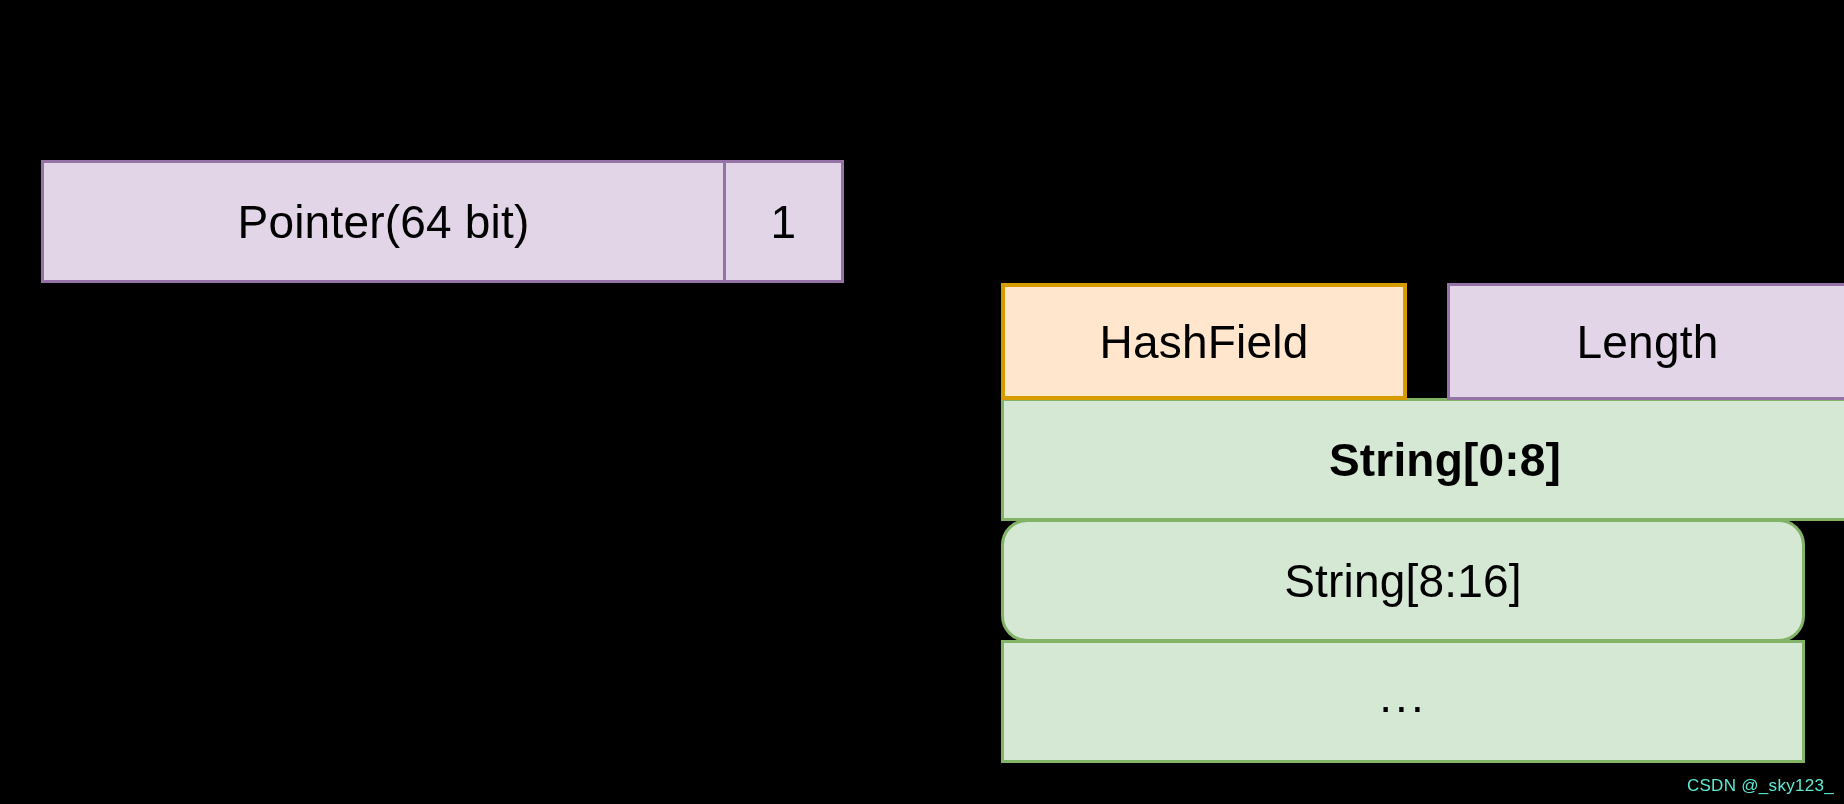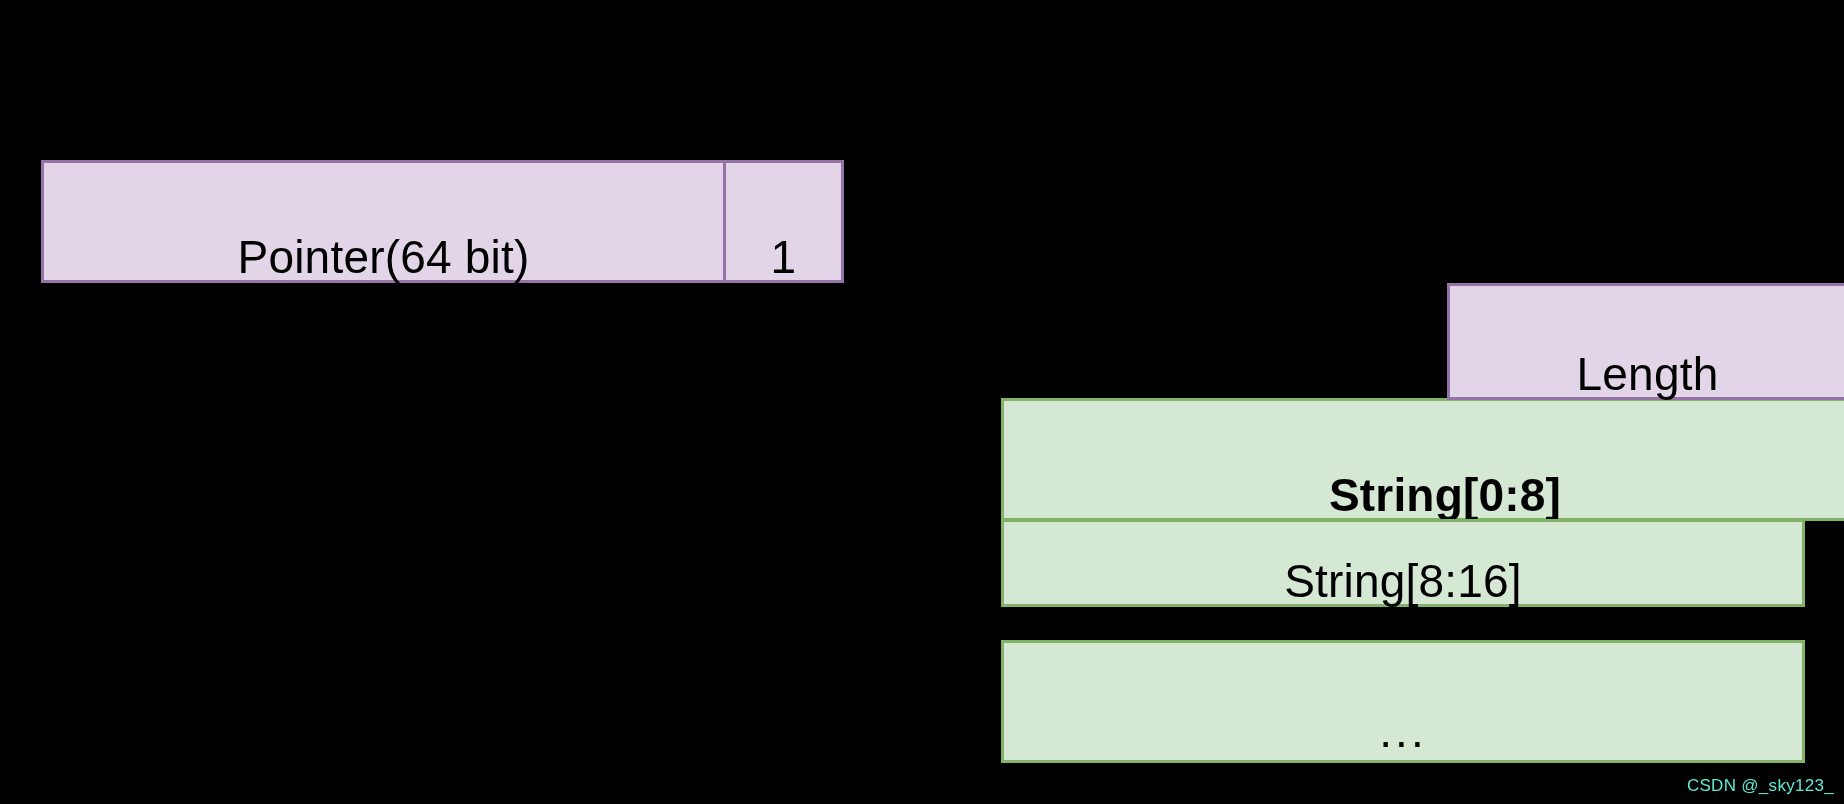--- a/index.html
+++ b/index.html
@@ -17,21 +17,21 @@
     height: 804px;
     background: #000000;
     overflow: hidden;
   }
 
   
   .cell {
     position: absolute;
     box-sizing: border-box;
     display: flex;
-    align-items: flex-end;
+    align-items: center;
     justify-content: center;
     color: #000000;
     font-size: 46px;
     line-height: 1;
     letter-spacing: 0.2px;
     white-space: nowrap;
     font-family: "Liberation Sans", sans-serif;
   }
 
   
@@ -105,21 +105,22 @@
     left: 0px;
     top: 238px;
     width: 888px;
     height: 123px;
     font-weight: bold;
   }
   .r-s1 {
     left: 0px;
     top: 359px;
     width: 804px;
-    height: 88px;
+    height: 123px;
+    border-radius: 26px;
   }
   .r-ell {
     left: 0px;
     top: 480px;
     width: 804px;
     height: 123px;
   }
   .ellipsis-text {
     font-size: 46px;
     letter-spacing: 3px;
@@ -147,20 +148,23 @@
     <div class="cell purple left-ptr">
       <span>Pointer(64 bit)</span>
     </div>
     <div class="cell purple left-cap">
       <span>1</span>
     </div>
   </div>
 
   <div id="right-struct">
 
+    <div class="cell orange r-hash">
+      <span>HashField</span>
+    </div>
 
     <div class="cell purple r-len">
       <span>Length</span>
     </div>
 
     <div class="cell green r-s0">
       <span>String[0:8]</span>
     </div>
 
     <div class="cell green r-s1">

